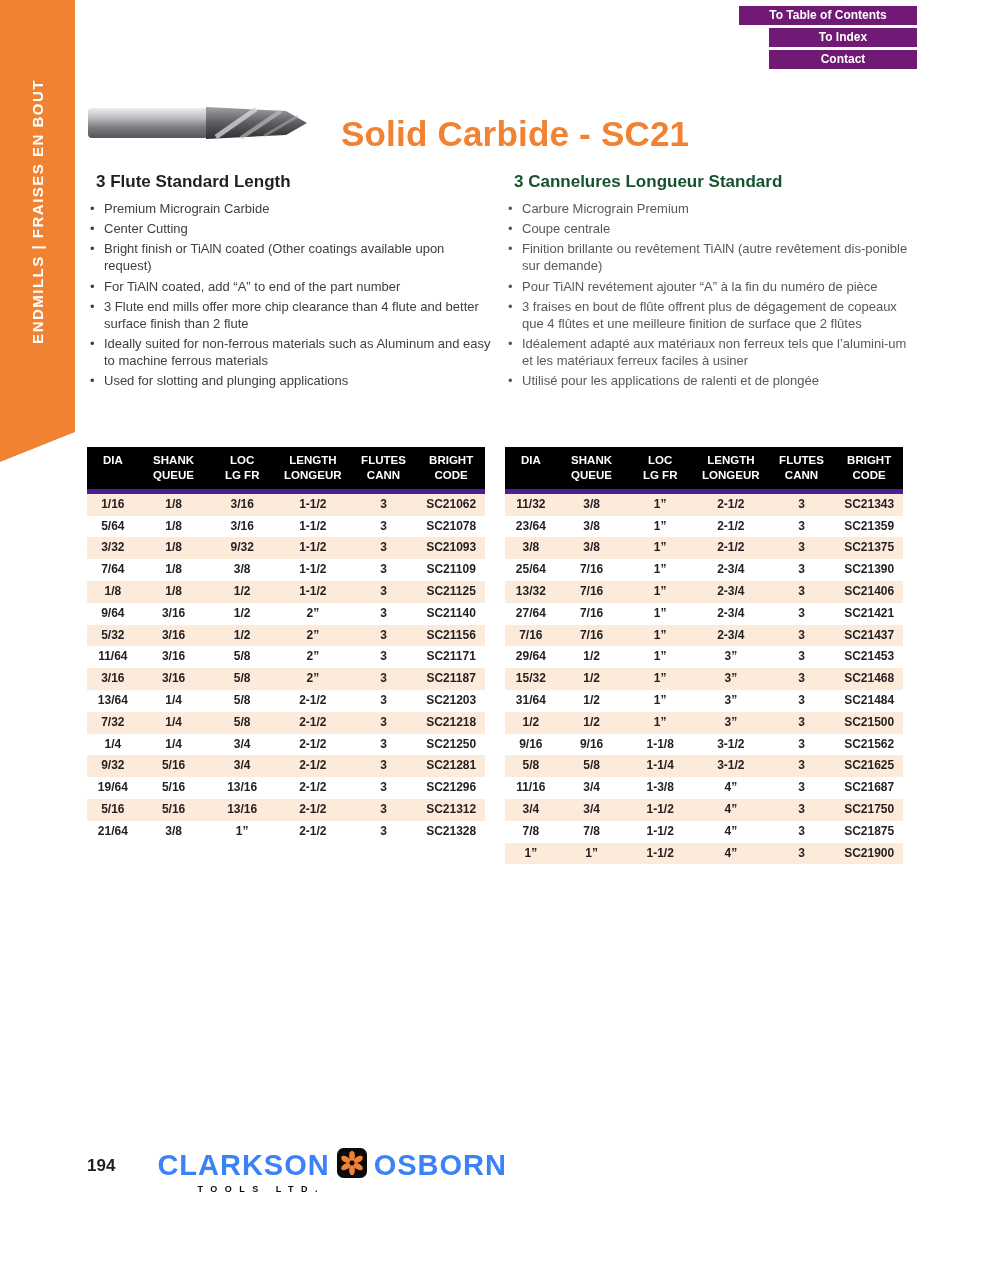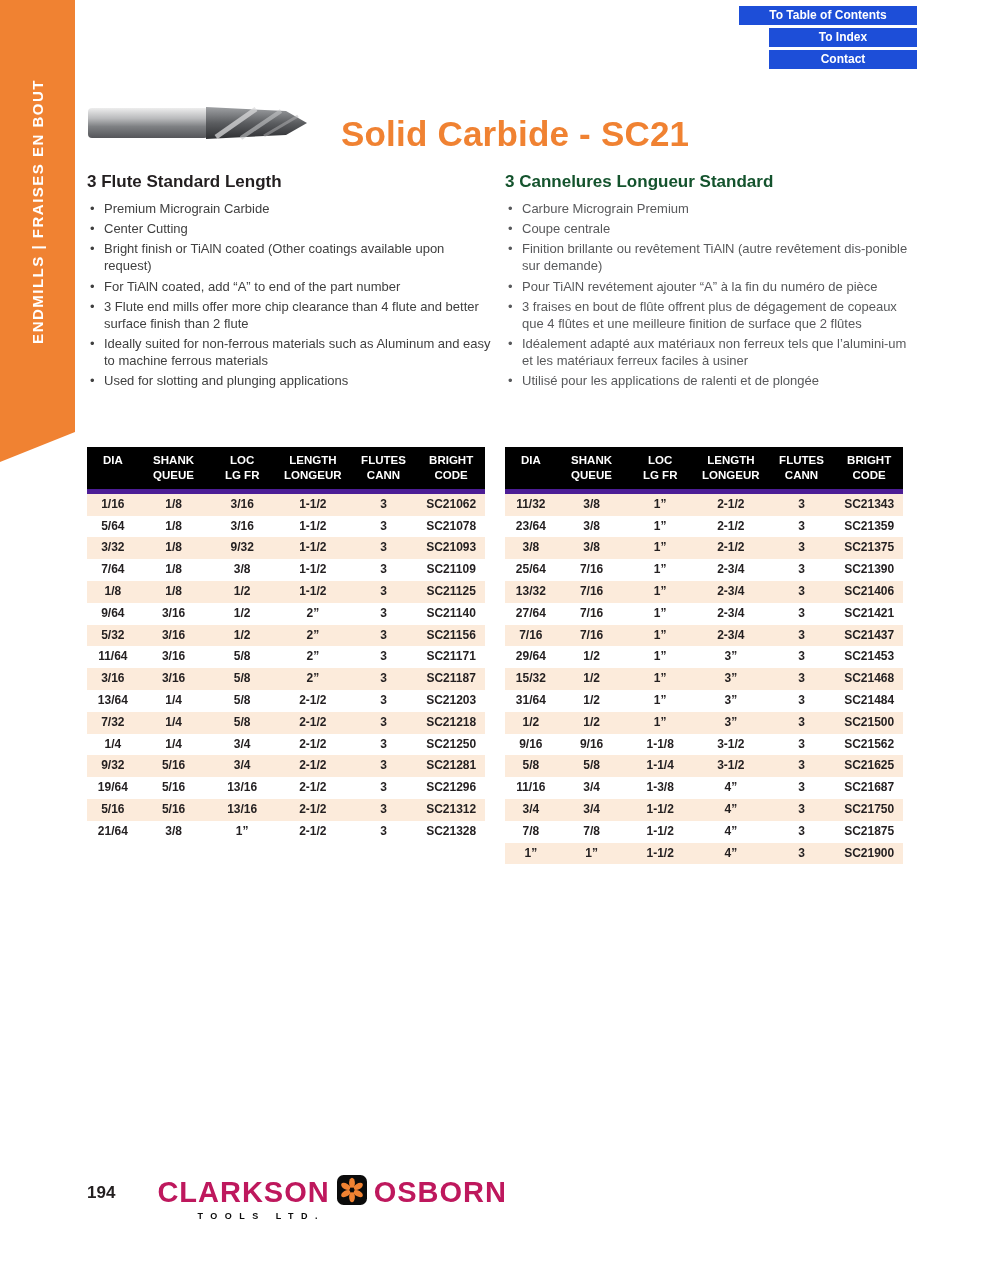--- a/index.html
+++ b/index.html
@@ -12,21 +12,21 @@
     color: #231f20;
     overflow: hidden;
   }
 
   
   .nav-buttons {
     position: absolute; top: 6px; right: 72px;
     display: flex; flex-direction: column; align-items: flex-end; gap: 3px;
   }
   .nav-btn {
-    background: #1d4ed8; color: #fff;
+    background: #701a75; color: #fff;
     font-weight: bold; font-size: 12px; line-height: 1;
     text-align: center; padding: 3px 0 4px;
     cursor: pointer;
   }
   .nav-btn.w1 { width: 178px; }
   .nav-btn.w2 { width: 148px; }
 
   
   .sidebar {
     position: absolute; left: 0; top: 0;
@@ -48,21 +48,21 @@
   .page-title {
     position: absolute; left: 330px; top: 103px; margin: 11px;
     font-size: 35px; font-weight: bold; color: #F08232;
     letter-spacing: 0.2px;
   }
 
   
   .intro { position: absolute; top: 172px; width: 404px; }
   .intro-en { left: 87px; }
   .intro-fr { left: 505px; }
-  .intro h2 { margin: 0 0 8px 0; font-size: 17px; font-weight: bold; }
+  .intro h2 { margin: 0 0 8px 9px; font-size: 17px; font-weight: bold; }
   .intro-en h2 { color: #231f20; }
   .intro-fr h2 { color: #14532d; }
   .intro ul { list-style: none; margin: 0; padding: 0; }
   .intro li {
     position: relative; padding-left: 17px; margin-bottom: 3px;
     font-size: 13px; line-height: 1.32;
   }
   .intro li::before { content: "\2022"; position: absolute; left: 3px; }
   .intro-en li { color: #404040; }
   .intro-fr li { color: #58595B; }
@@ -91,28 +91,28 @@
   .spec-table tbody tr:nth-child(odd) td { background: #FCEBDB; }
   .spec-table th:nth-child(1), .spec-table td:nth-child(1) { width: 13%; }
   .spec-table th:nth-child(2), .spec-table td:nth-child(2) { width: 17.5%; }
   .spec-table th:nth-child(3), .spec-table td:nth-child(3) { width: 17%; }
   .spec-table th:nth-child(4), .spec-table td:nth-child(4) { width: 18.5%; }
   .spec-table th:nth-child(5), .spec-table td:nth-child(5) { width: 17%; }
   .spec-table th:nth-child(6), .spec-table td:nth-child(6) { width: 17%; }
 
   
   .footer {
-    position: absolute; left: 87px; top: 1175px;
+    position: absolute; left: 87px; top: 1148px;
     display: flex; align-items: flex-start;
   }
   .page-number { font-size: 17px; font-weight: bold; margin-top: 8px; }
   .brand { margin-left: 42px; }
   .brand-row { display: flex; align-items: center; gap: 7px; }
   .brand-word {
-    font-size: 29px; font-weight: bold; color: #be185d;
+    font-size: 29px; font-weight: bold; color: #3b82f6;
     letter-spacing: 1px;
   }
   .brand-sub {
     margin-top: 2px; text-align: left;
     font-size: 9px; font-weight: bold; color: #0b0b0b;
     letter-spacing: 7.5px; padding-left: 40px;
   }
 </style>
 </head>
 <body>

